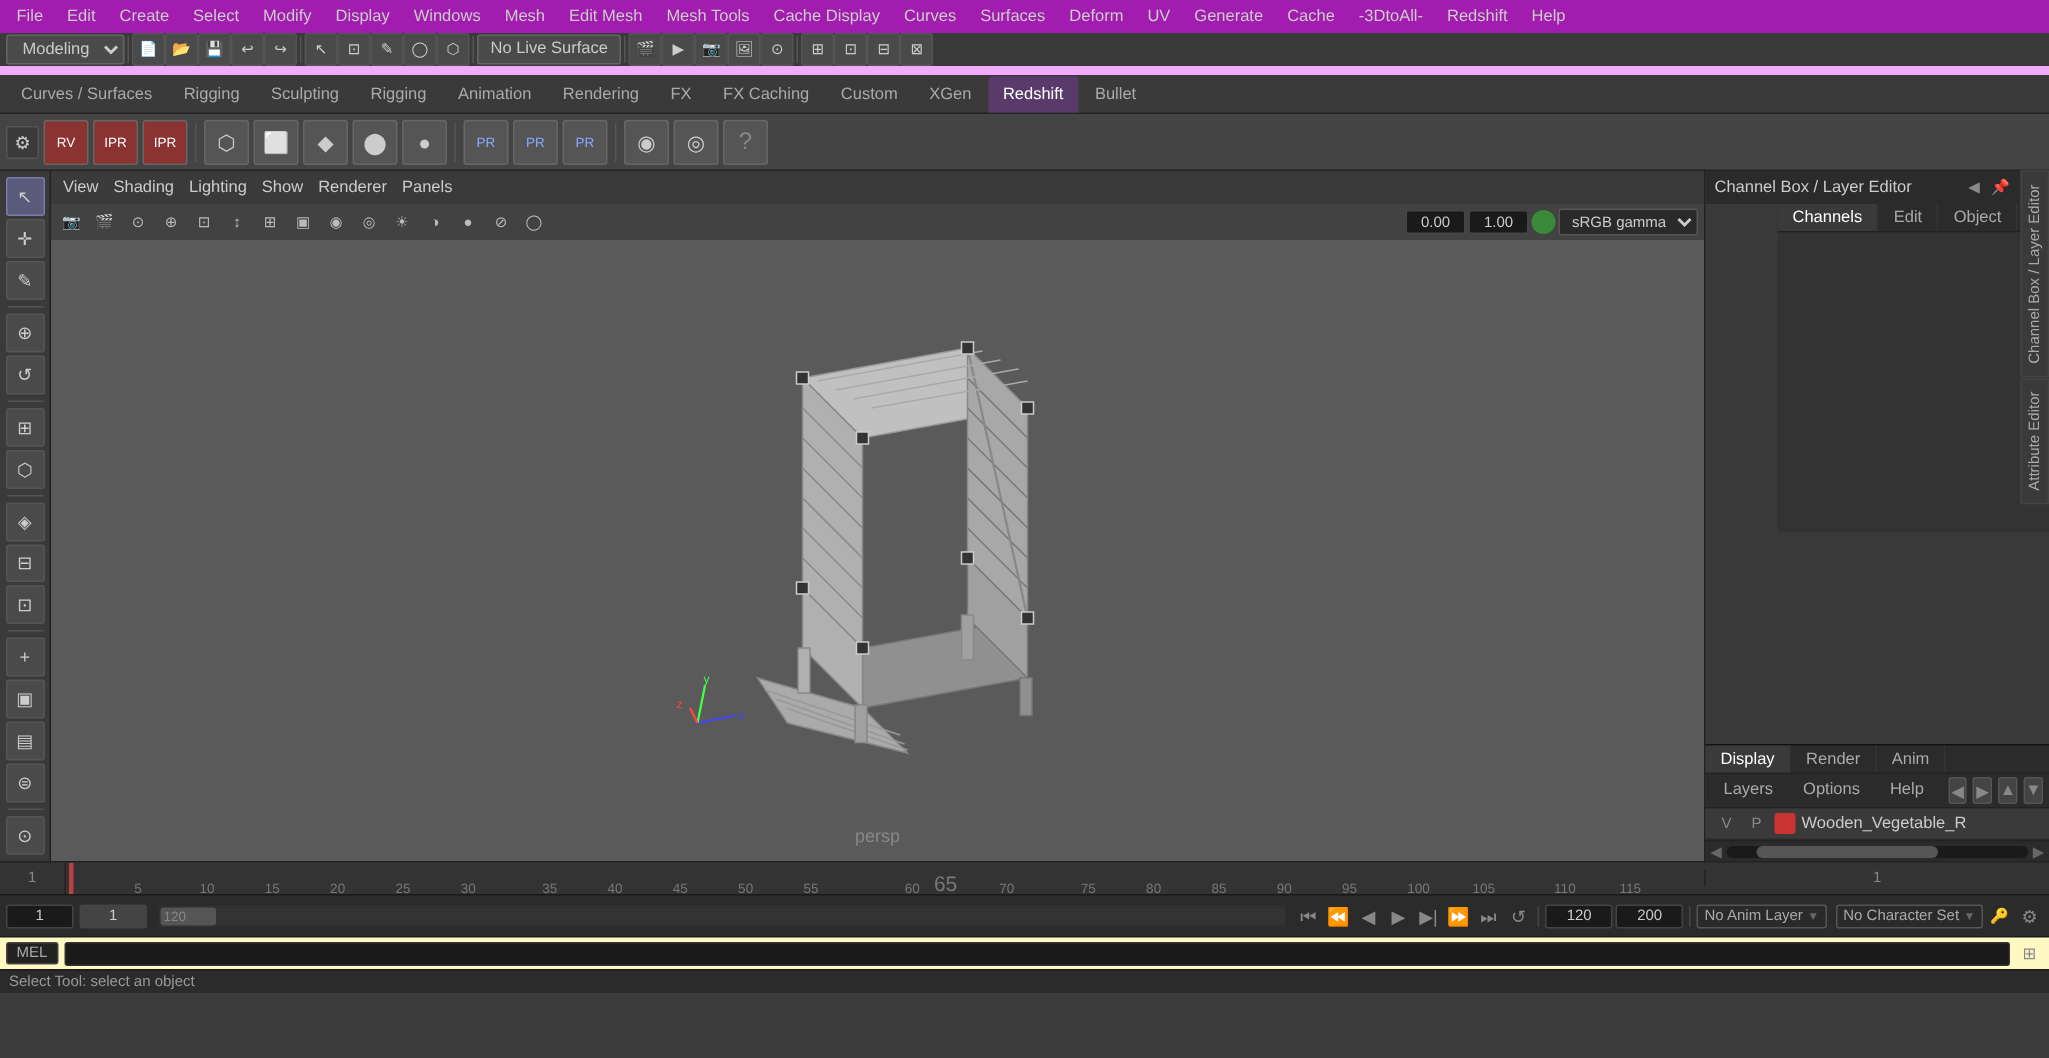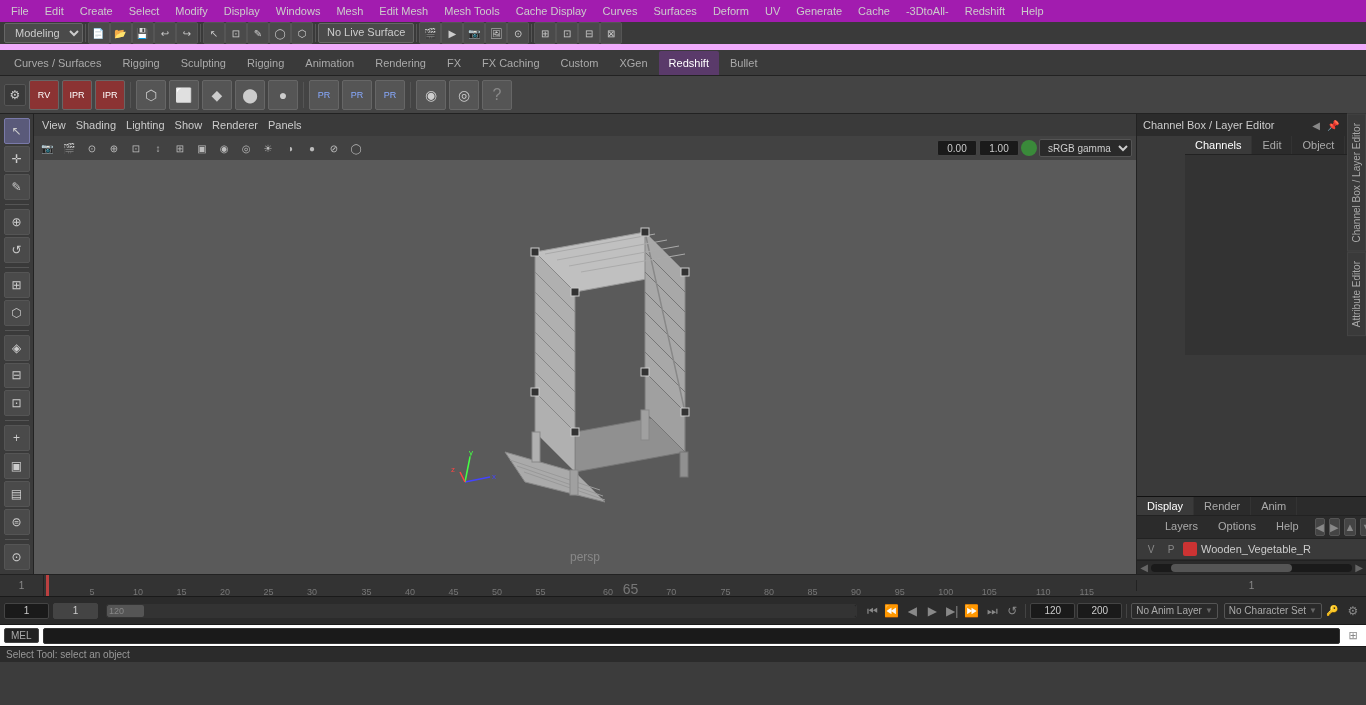--- a/index.html
+++ b/index.html
@@ -283,21 +283,21 @@
     }
     .cl-tab.active {
       background: #3a3a3a;
       color: #fff;
     }
 
     #cl-sub-tabs {
       display: flex;
       background: #2b2b2b;
       border-bottom: 1px solid #222;
-      padding: 2px 20px;
+      padding: 2px 4px;
       gap: 4px;
     }
     .cl-sub-btn {
       padding: 2px 8px;
       font-size: 11px;
       color: #aaa;
       cursor: pointer;
     }
     .layer-ctrl-btn {
       width: 18px; height: 18px;
@@ -408,21 +408,21 @@
       white-space: nowrap;
       display: flex; align-items: center;
       cursor: pointer;
       gap: 3px;
     }
     .anim-dropdown-arrow { font-size: 8px; color: #666; }
 
     
     #mel-bar {
       height: 22px;
-      background: #ffffff;
+      background: #fef9c3;
       display: flex;
       align-items: center;
       padding: 0 4px;
       gap: 4px;
       border-top: 1px solid #1a1a1a;
     }
     #mel-label {
       background: #222;
       border: 1px solid #444;
       border-radius: 2px;

